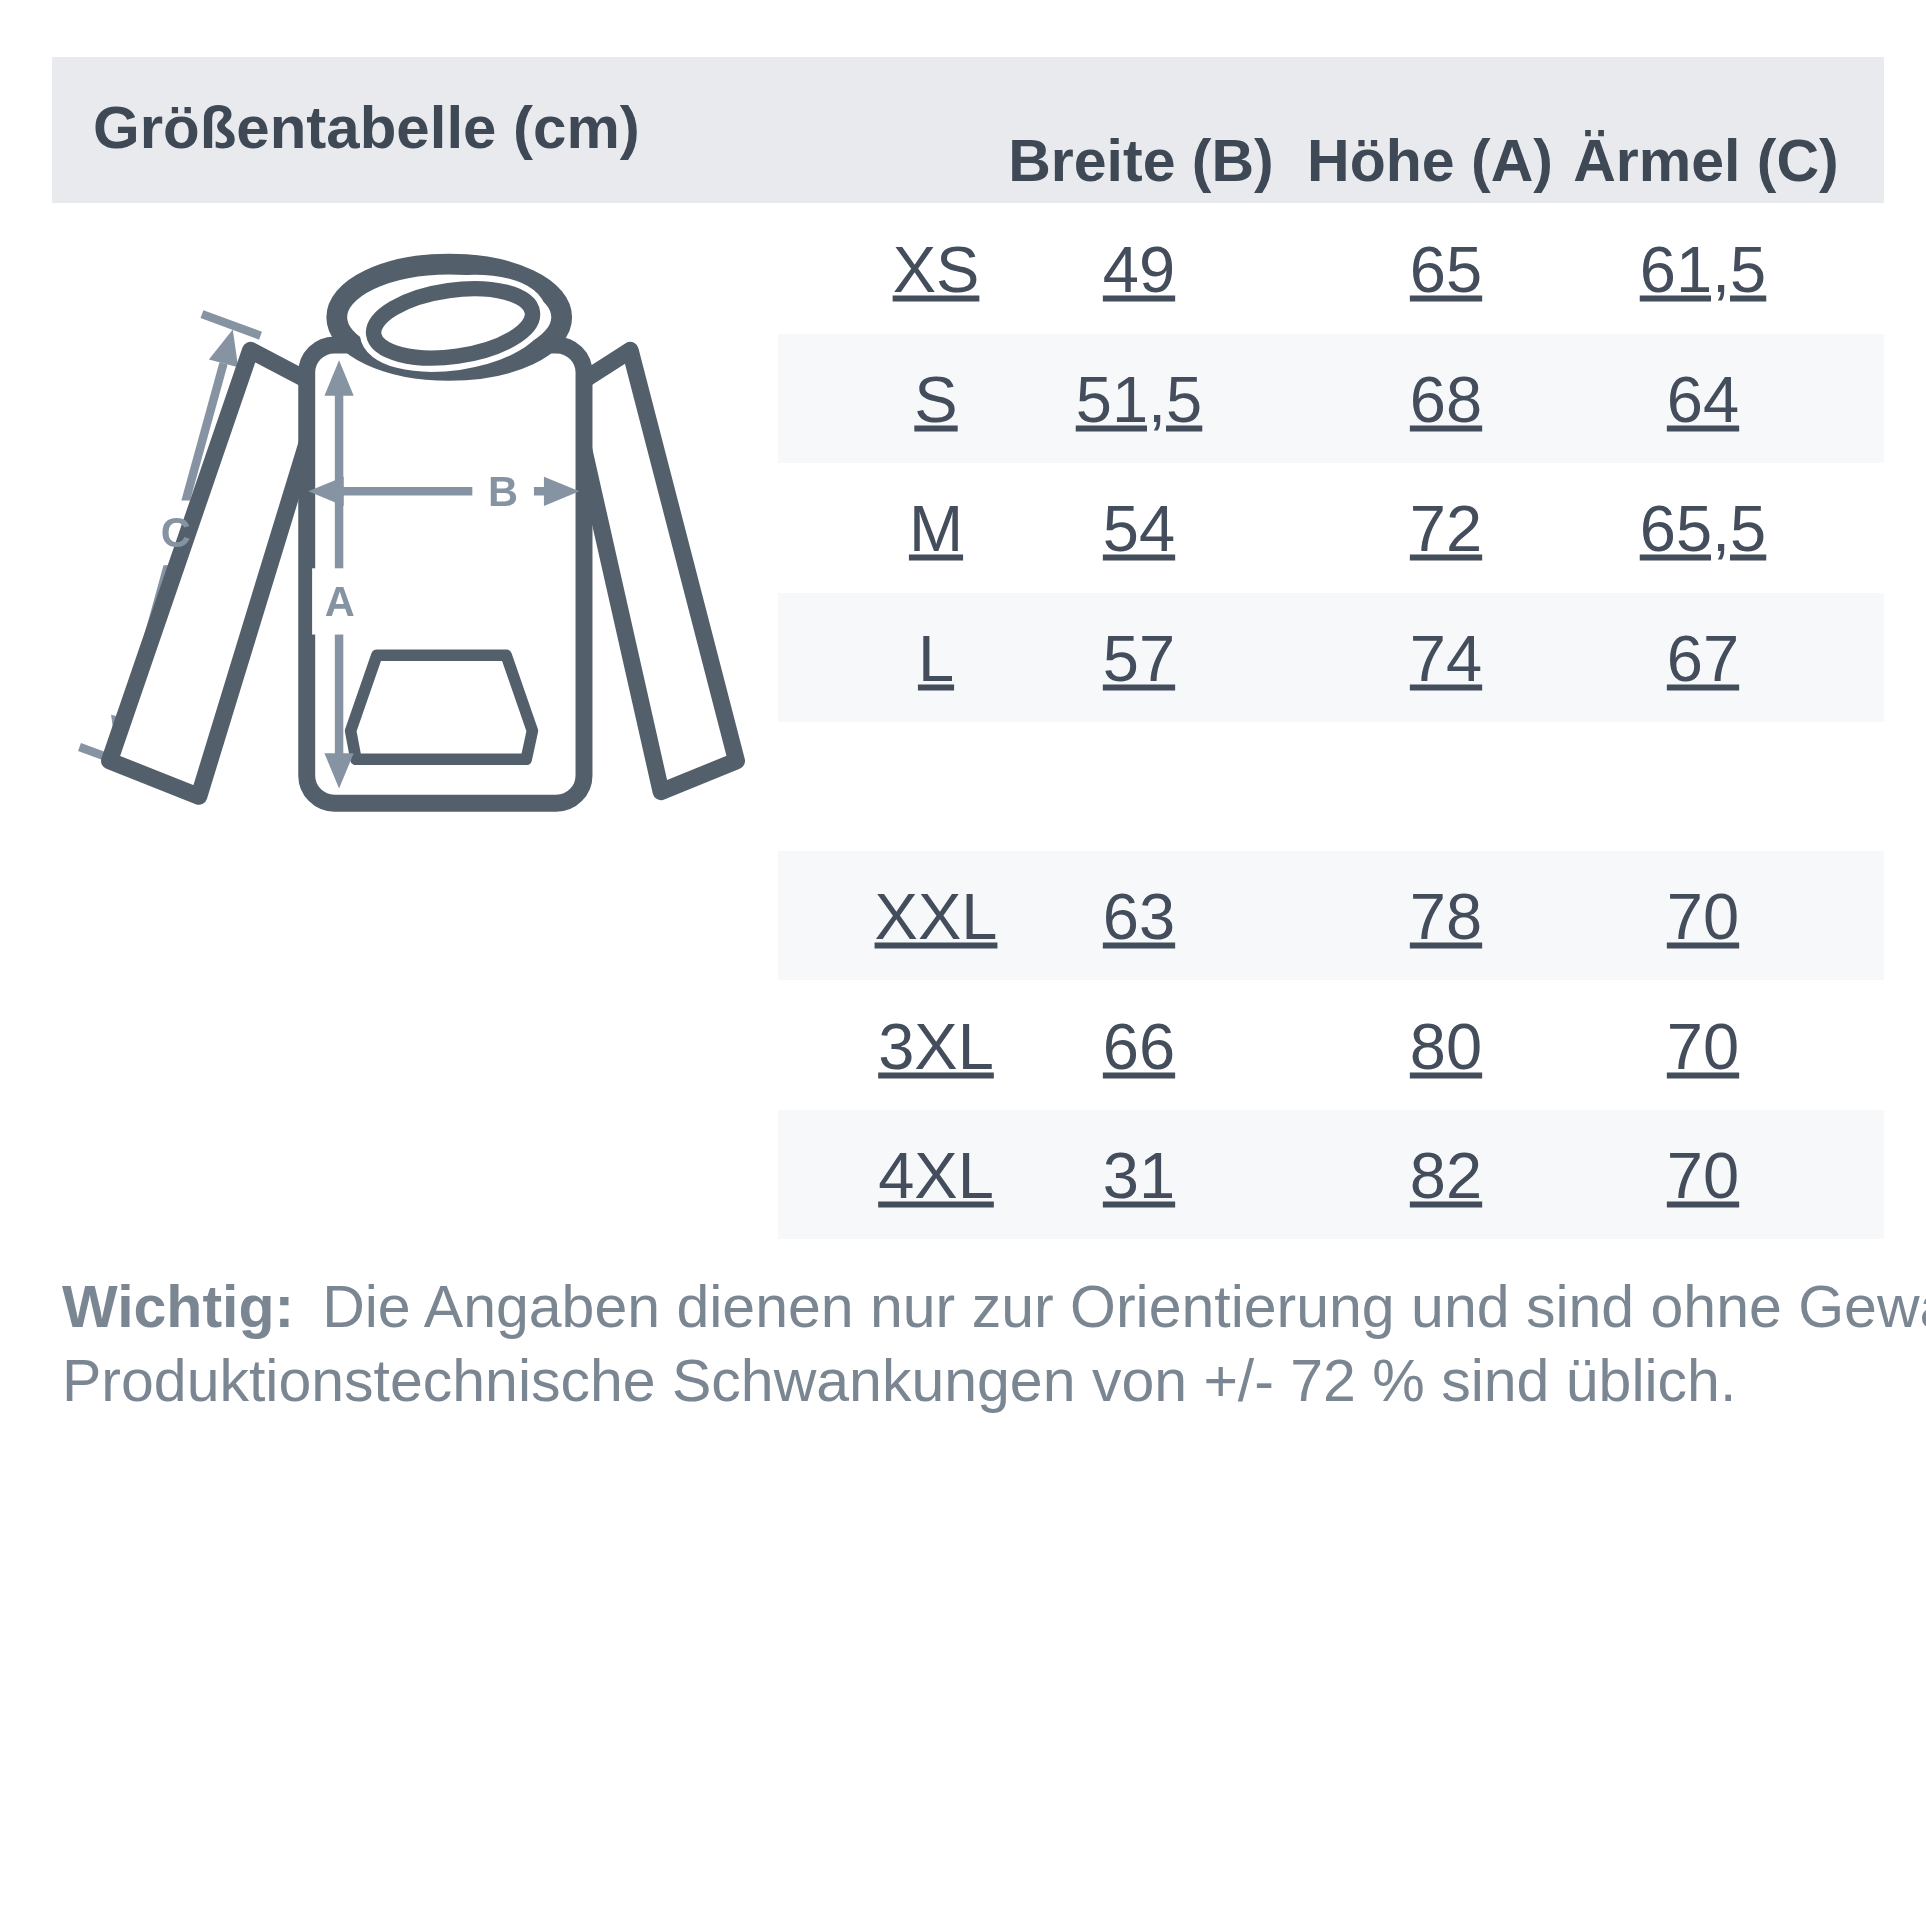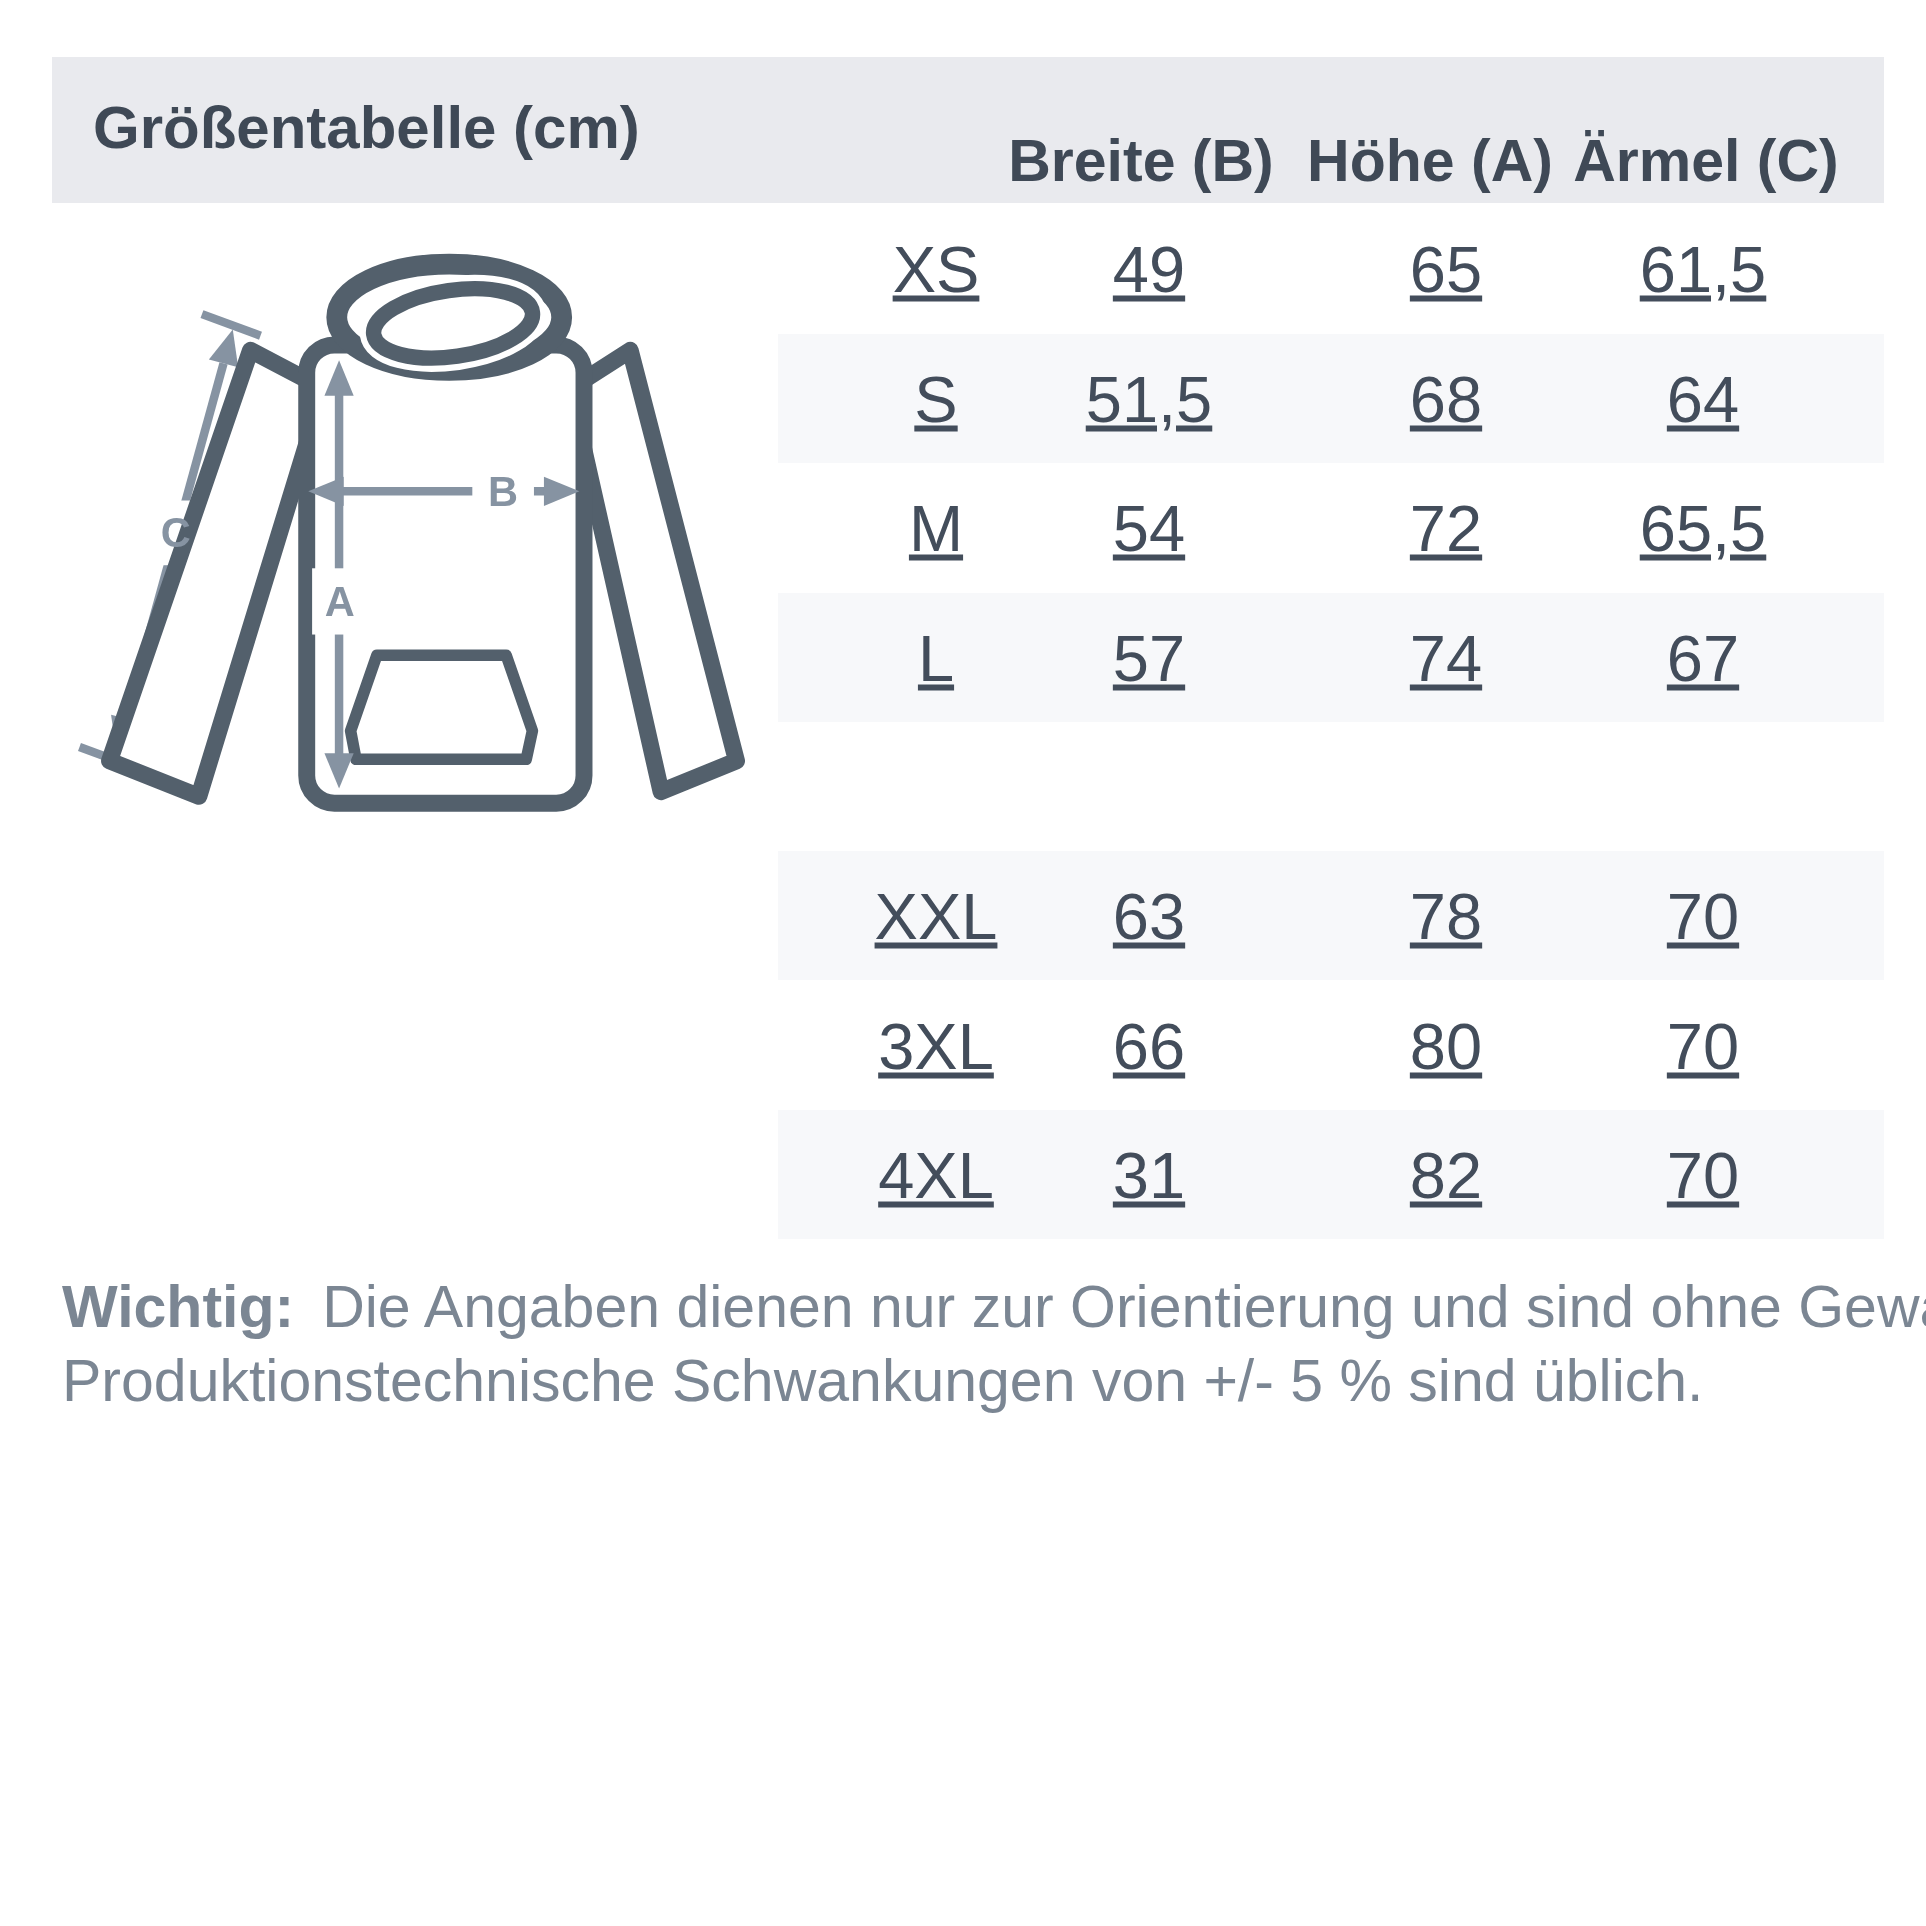--- a/index.html
+++ b/index.html
@@ -50,21 +50,21 @@
   .size-row .cell {
     position: absolute;
     top: 50%;
     transform: translate(-50%, -50%);
     font-size: 65px; font-weight: 400;
     color: var(--value, #434d5b);
     white-space: nowrap;
     text-decoration: underline;
   }
   .cell.c-size   { left: 158px;  }
-  .cell.c-breite { left: 371px;  }
+  .cell.c-breite { left: 361px;  }
   .cell.c-hoehe  { left: 668px;  }
   .cell.c-aermel { left: 925px; }
   .size-row.vals-low .cell.c-breite,
   .size-row.vals-low .cell.c-hoehe,
   .size-row.vals-low .cell.c-aermel { transform: translate(-50%, -50%) translateY(12.3px); }
 
   
   .hoodie-svg {
     position: absolute;
     left: 46px; top: 177px;
@@ -204,17 +204,17 @@
     <span class="cell c-size">4XL</span>
     <span class="cell c-breite">31</span>
     <span class="cell c-hoehe">82</span>
     <span class="cell c-aermel">70</span>
   </div>
 
   <div class="note-line note-l1">
     <span class="bold">Wichtig:</span><span>Die Angaben dienen nur zur Orientierung und sind ohne Gewähr.</span>
   </div>
   <div class="note-line note-l2">
-    <span>Produktionstechnische Schwankungen von +/- 5 % sind üblich.</span>
+    <span>Produktionstechnische Schwankungen von +/- 72 % sind üblich.</span>
   </div>
 
 </div>
 
 
 </body></html>

